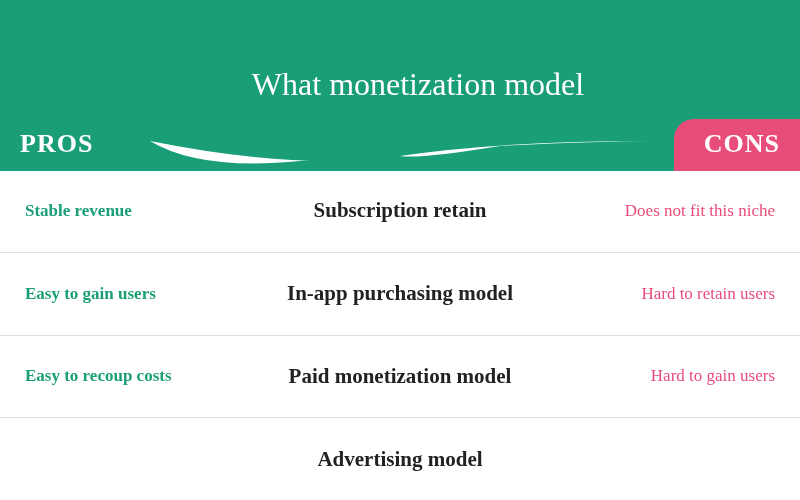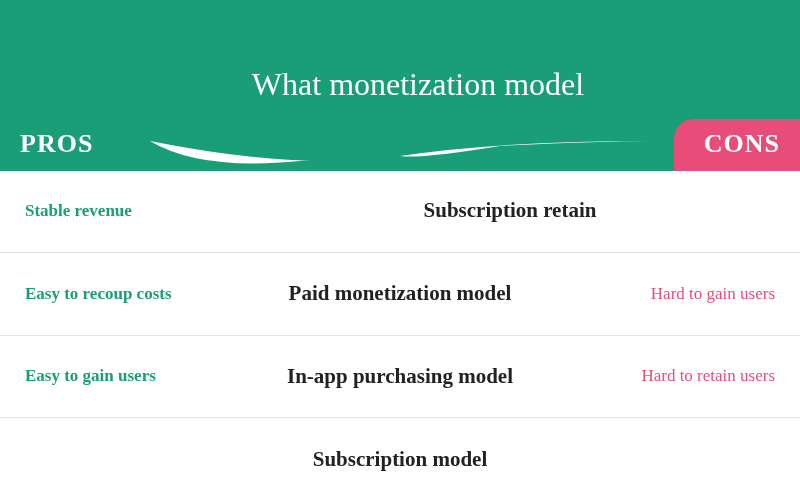--- a/index.html
+++ b/index.html
@@ -143,29 +143,30 @@
     </svg>
 
     <div class="pros-badge">PROS</div>
     <div class="cons-badge">CONS</div>
   </div>
 
   <div class="content" id="rows-container">
   <div class="row">
       <div class="pro-text">Stable revenue</div>
       <div class="model-text">Subscription retain</div>
+      <div class="con-text">Does not fit this niche</div>
+    </div>
+      <div class="row">
+      <div class="pro-text">Easy to gain users</div>
+      <div class="model-text">In-app purchasing model</div>
+      <div class="con-text">Hard to retain users</div>
     </div>
       <div class="row">
       <div class="pro-text">Easy to recoup costs</div>
       <div class="model-text">Paid monetization model</div>
       <div class="con-text">Hard to gain users</div>
     </div>
       <div class="row">
-      <div class="pro-text">Easy to gain users</div>
-      <div class="model-text">In-app purchasing model</div>
-      <div class="con-text">Hard to retain users</div>
-    </div>
-      <div class="row">
-      <div class="model-text">Subscription model</div>
+      <div class="model-text">Advertising model</div>
     </div>
     </div>
 
 </div>
 
 </body></html>

